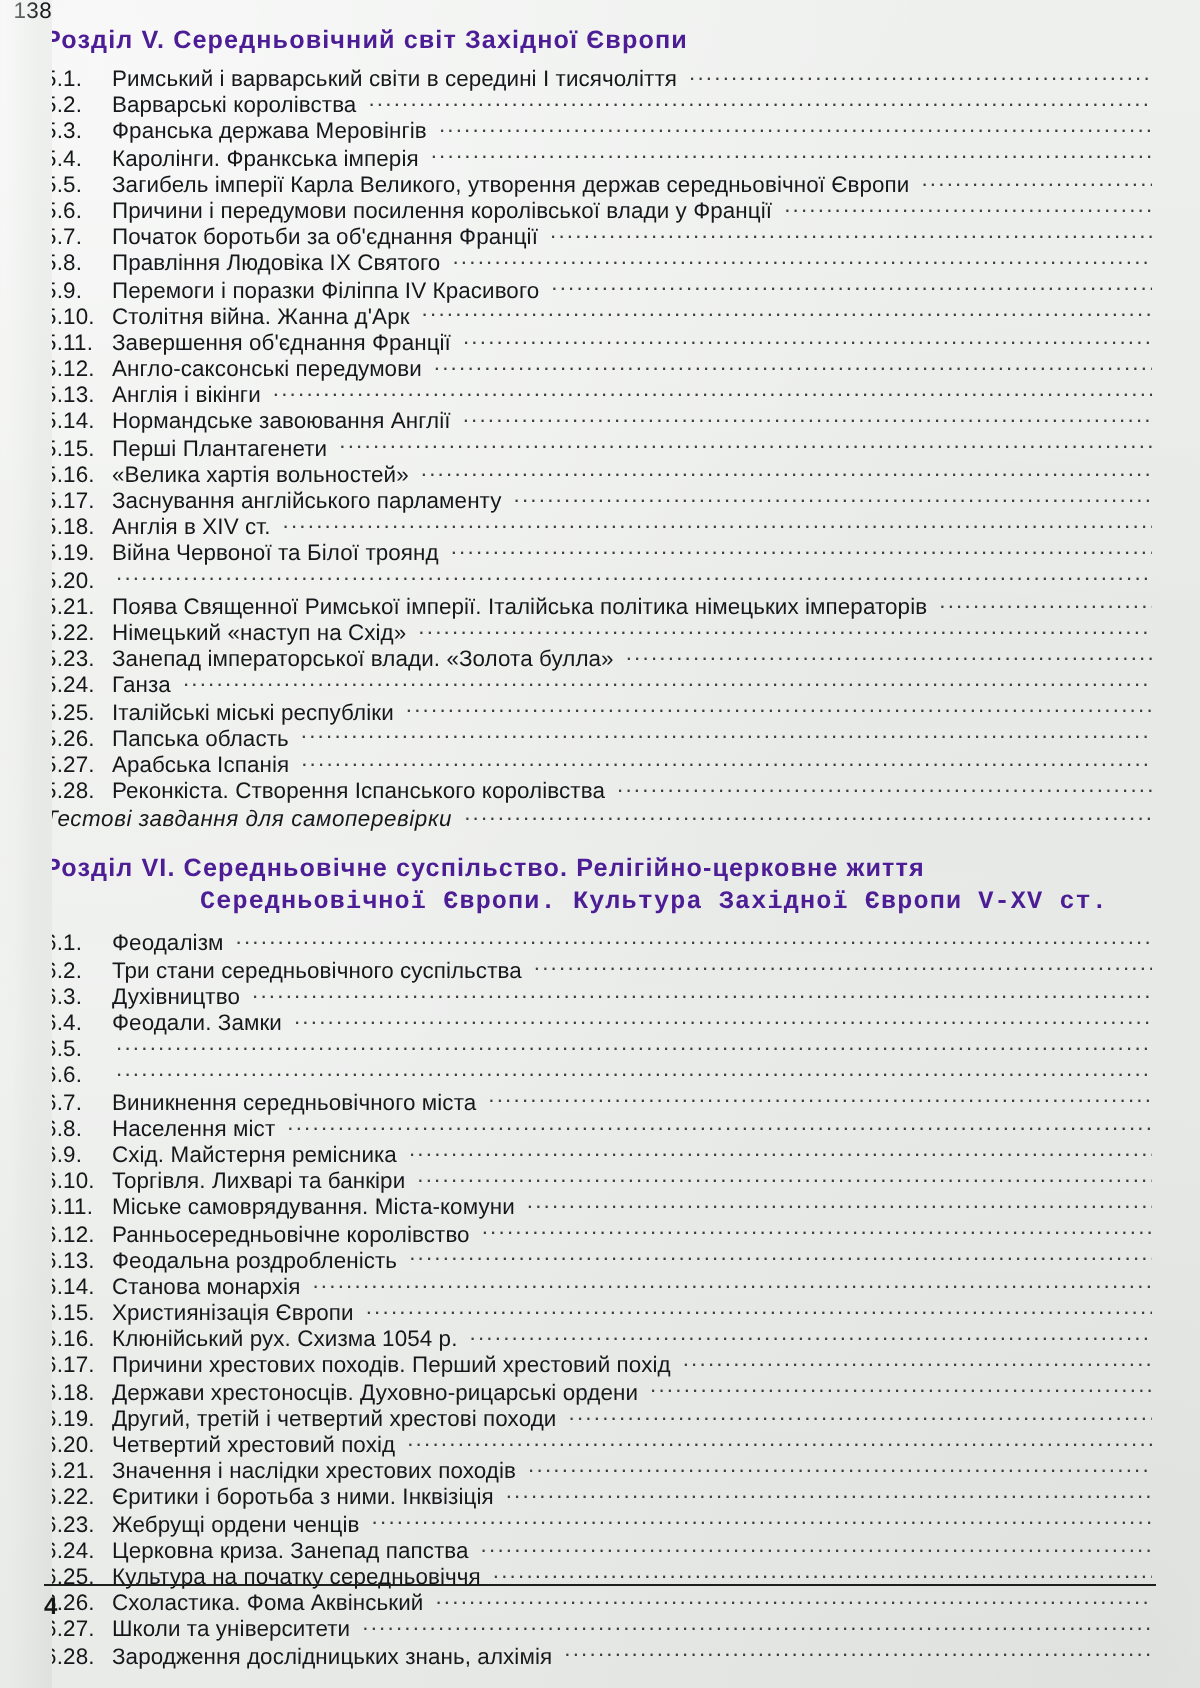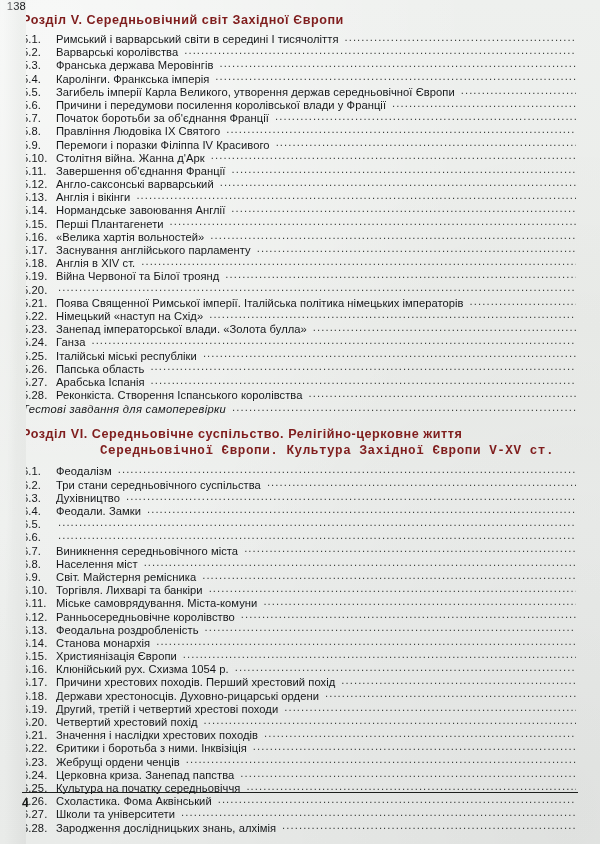--- a/index.html
+++ b/index.html
@@ -38,21 +38,21 @@
     padding: 12px 22px 0 22px;
     box-sizing: border-box;
   }
 
   
   .section-head {
     font-weight: bold;
     font-size: 12.6px;
     letter-spacing: .55px;
     line-height: 17px;
-    color: #7f1d1d;
+    color: #4c1d95;
     margin: 0 0 2px 0;
     white-space: nowrap;
   }
   .section-head.two-line {
     margin-top: 12px;
     margin-bottom: 3px;
     white-space: normal;
   }
   .section-head .hl-1 { display: block; }
   .section-head .hl-2 { display: block; padding-left: 78px; font-family: Liberation Mono, monospace; }
@@ -205,21 +205,21 @@
         <span class="page">90</span>
       </li>
       <li class="toc-row">
         <span class="num">5.11.</span>
         <span class="title">Завершення об'єднання Франції</span>
         <span class="leader"></span>
         <span class="page">93</span>
       </li>
       <li class="toc-row">
         <span class="num">5.12.</span>
-        <span class="title">Англо-саксонські варварський</span>
+        <span class="title">Англо-саксонські передумови</span>
         <span class="leader"></span>
         <span class="page">93</span>
       </li>
       <li class="toc-row">
         <span class="num">5.13.</span>
         <span class="title">Англія і вікінги</span>
         <span class="leader"></span>
         <span class="page">94</span>
       </li>
       <li class="toc-row">
@@ -365,21 +365,21 @@
         <span class="page">118</span>
       </li>
       <li class="toc-row">
         <span class="num">6.8.</span>
         <span class="title">Населення міст</span>
         <span class="leader"></span>
         <span class="page">119</span>
       </li>
       <li class="toc-row">
         <span class="num">6.9.</span>
-        <span class="title">Світ. Майстерня ремісника</span>
+        <span class="title">Схід. Майстерня ремісника</span>
         <span class="leader"></span>
         <span class="page">120</span>
       </li>
       <li class="toc-row">
         <span class="num">6.10.</span>
         <span class="title">Торгівля. Лихварі та банкіри</span>
         <span class="leader"></span>
         <span class="page">121</span>
       </li>
       <li class="toc-row">

